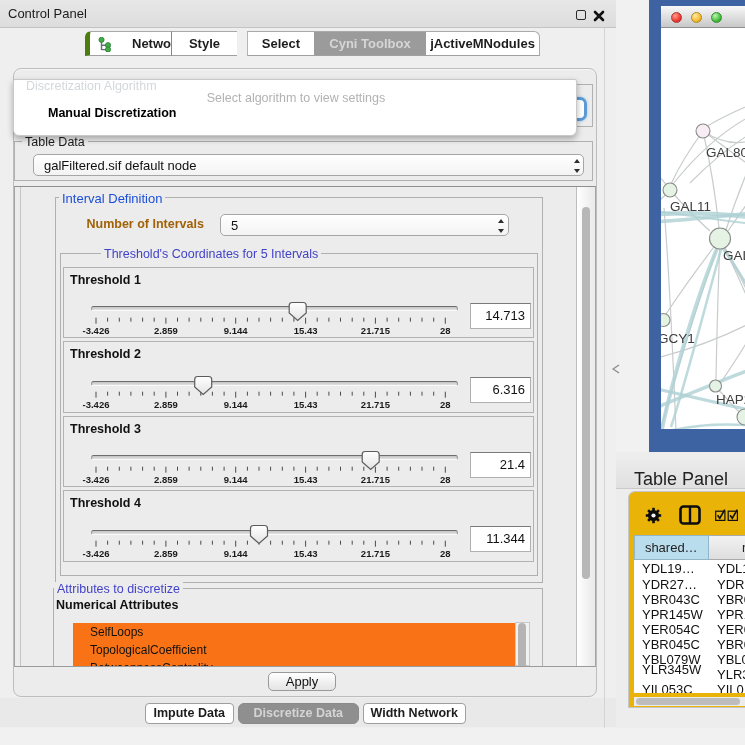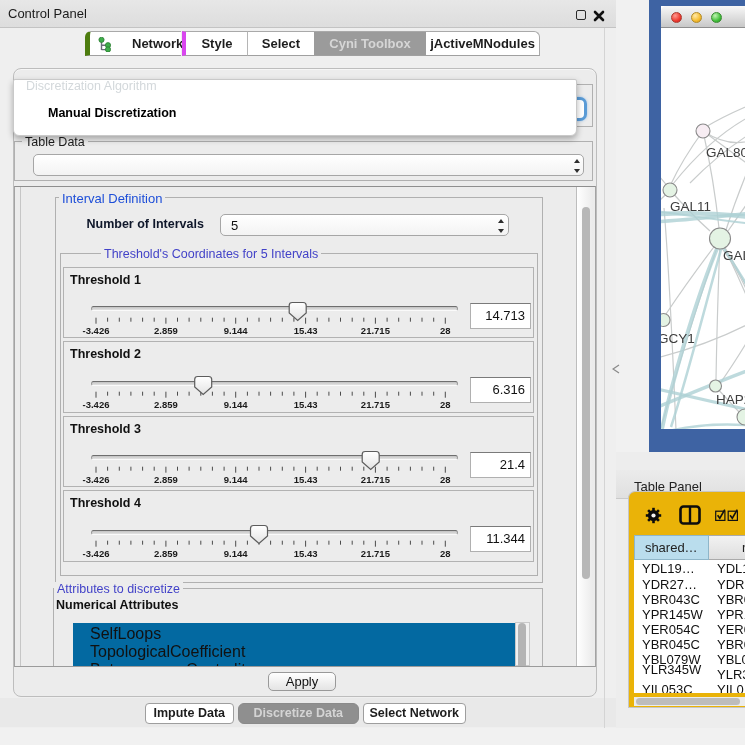--- a/index.html
+++ b/index.html
@@ -48,22 +48,22 @@
 .tpanel .lbl { position:absolute; left:6px; top:5px; font-size:12.5px; font-weight:bold; color:#111; }
 .track { position:absolute; left:27px; top:38.5px; width:367px; height:5px;
   background:linear-gradient(#c2c2c2,#e3e3e3); border-top:1px solid #6e6e6e; border-bottom:1px solid #fafafa;
   border-left:1px solid #9a9a9a; border-right:1px solid #9a9a9a; border-radius:3px; }
 .field { position:absolute; left:406px; top:35px; width:61px; height:26px;
   background:#fff; border:1px solid #b0b0b0; border-top-color:#7a7a7a;
   font-size:13px; color:#111; text-align:right; line-height:24px; padding-right:5px; }
 .ticklbl { position:absolute; top:57px; font-size:9.5px; font-weight:bold; color:#1a1a1a;
   width:50px; margin-left:-25px; text-align:center; }
 
-#numlist { left:52px; top:436px; width:447.5px; height:50px; background:#0369a1; overflow:hidden;
-  font-size:16px; color:#111; }
+#numlist { left:52px; top:436px; width:447.5px; height:50px; background:#f97316; overflow:hidden;
+  font-size:12px; color:#111; }
 
 #applybtn { left:268px; top:603px; width:68px; height:18.5px;
   background:linear-gradient(#ffffff,#e4e4e4); border:1px solid #999;
   border-radius:5px; font-size:13px; color:#111; text-align:center; line-height:17px; }
 
 .bottab { position:absolute; top:703px; height:21px; background:#fff;
   border:1px solid #9e9e9e; border-radius:4px; font-size:12.5px; font-weight:bold; color:#1d1d1d;
   text-align:center; line-height:19px; }
 .bottab.sel { background:#8f8f8f; color:#d4d4d4; border-color:#8a8a8a;border-radius:6px; }
 
@@ -75,23 +75,23 @@
   border:3px solid #5a9bd6; border-radius:7px; box-shadow:0 0 3px #9fc3e7; z-index:20; }
 
 #bluepane { left:619px; top:0; width:126px; height:452px; background:#3e63a3;margin-left:30px; }
 #macwin { position:absolute; left:12px; top:6px; width:114px; height:423px; background:#fff; }
 #mactitle { position:absolute; left:0; top:0; width:114px; height:22px;
   background:linear-gradient(#f8f8f8,#c8c8c8); border-bottom:1px solid #8e8e8e;
   border-radius:5px 0 0 0; }
 .light { position:absolute; top:5.5px; width:11px; height:11px; border-radius:50%; }
 
 #tablepanel { left:616px; top:452px; width:129px; height:293px; background:#ededed; }
-#tptitle { position:absolute; left:0; top:18px; width:129px; height:29px;
+#tptitle { position:absolute; left:0; top:8px; width:129px; height:29px;
   background:linear-gradient(#ebebeb,#e0e0e0); border-bottom:1px solid #cacaca;
-  font-size:13px; color:#222; }
+  font-size:18px; color:#222; }
 #tpbody { position:absolute; left:12px; top:39px; width:117px; height:217px;
   background:#eab308; border:1px solid #c6c6c6; border-right:none;
   border-radius:7px 0 0 0; }
 </style>
 </head>
 <body>
 <div id="stage">
   <div id="leftwin" class="abs">
     <div id="titlebar" class="abs">
         <span class="t">Control Panel</span>
@@ -102,52 +102,53 @@
     </div>
 
     <div class="toptab" style="left:85px;width:96px;border-left:5px solid #4d7c0f;border-radius:6px 0 0 0;padding-left:24px;">
       <svg style="position:absolute;left:8px;top:5px" width="13" height="15" viewBox="0 0 13 15">
         <path d="M3.5 4 V13 M3.5 8.2 H9 M3.5 12.6 H9" stroke="#6a6a78" stroke-width="1.4" fill="none"></path>
         <circle cx="3.5" cy="2.8" r="2.6" fill="#3fae4a" stroke="#2c7c34" stroke-width="0.8"></circle>
         <circle cx="10" cy="8.2" r="2.6" fill="#3fae4a" stroke="#2c7c34" stroke-width="0.8"></circle>
         <circle cx="10" cy="12.4" r="2.6" fill="#3fae4a" stroke="#2c7c34" stroke-width="0.8"></circle>
       </svg>
       <span style="margin-left:18px">Network</span></div>
-    <div class="toptab" style="left:182px;width:66px;border-left:4px solid #d946ef;">Style</div>
+    <div class="toptab" style="left:171px;width:66px;border-left:1px solid #d946ef;">Style</div>
     <div class="toptab" style="left:247px;width:67px;border-left:1px solid #b5b5b5;">Select</div>
     <div class="toptab sel" style="left:314px;width:112px;">Cyni Toolbox</div>
     <div class="toptab" style="left:426px;width:114px;border-right:1px solid #a9a9a9;border-radius:0 6px 0 0;">jActiveMNodules</div>
 
     <div id="outerpanel" class="abs"></div>
 
     <div class="grp" style="left:14px;top:84px;width:579px;height:42.5px;"></div>
     <div id="focuscombo" class="abs">
       <div class="spinner" style="left:20px;top:3px;">
           <i class="up" style="border-bottom-color:#d4d7da"></i>
           <i class="dn" style="border-top-color:#d4d7da"></i>
         </div>
     </div>
 
     <div class="grp" style="left:14px;top:141px;width:579px;height:39.5px;"></div>
     <div class="grptitle" style="left:22px;top:135px;color:#1c1c1c;">Table Data</div>
     <div class="combo" style="left:33px;top:153.5px;width:551px;height:22.5px;">
+      <span class="txt">galFiltered.sif default node</span>
       <div class="spinner" style="left:539.5px;top:4px;">
           <i class="up"></i>
           <i class="dn"></i>
         </div>
     </div>
 
     <div id="scrollpane" class="abs">
       <div id="viewport">
 
         <div id="vpcontent" style="position:absolute;left:0;top:0;width:557px;height:479px;">
 
           <div class="grp" style="left:34px;top:10px;width:488px;height:386px;"></div>
           <div class="grptitle" style="left:38px;top:4px;color:#1d4ed8;font-size:13px;">Interval Definition</div>
-          <div style="position:absolute;left:65.5px;top:30px;font-size:12.5px;font-weight:bold;color:#0f172a;">Number of Intervals</div>
+          <div style="position:absolute;left:65.5px;top:30px;font-size:12.5px;font-weight:bold;color:#a16207;">Number of Intervals</div>
           <div class="combo" style="left:199px;top:27px;width:289px;height:22px;">
             <span class="txt">5</span>
             <div class="spinner" style="left:277px;top:3.5px;">
                 <i class="up"></i>
                 <i class="dn"></i>
               </div>
           </div>
 
           <div class="grp" style="left:38.5px;top:66px;width:478.5px;height:323px;"></div>
           <div class="grptitle" style="left:44px;top:60px;color:#4242c8;margin-left:36px;">Threshold's Coordinates for 5 Intervals</div>
@@ -377,25 +378,26 @@
           <div class="thumb"></div>
         </div>
     </div>
 
     <div id="applybtn" class="abs" style="top:672px;left:268px;z-index:5;">Apply</div>
 
     <div class="abs" style="left:0px;top:698px;width:616px;height:29px;background:#e9e9e9;"></div>
     <div class="abs" style="left:604px;top:28px;width:1px;height:717px;background:#d4d4d4;"></div>
     <div class="bottab" style="left:145px;width:88.5px;">Impute Data</div>
     <div class="bottab sel" style="left:237.5px;width:121.5px;">Discretize Data</div>
-    <div class="bottab" style="left:363px;width:102.5px;">Select Network</div>
+    <div class="bottab" style="left:363px;width:102.5px;">Width Network</div>
   </div>
 
   <div id="popup" class="abs">
     <div style="position:absolute;left:12px;top:-1.5px;font-size:12.5px;color:#d3d8db;">Discretization Algorithm</div>
+    <div style="position:absolute;left:0;top:11px;width:564px;text-align:center;font-size:12.5px;color:#b2b2b2;">Select algorithm to view settings</div>
     <div style="position:absolute;left:3px;top:25.5px;font-size:12.5px;font-weight:bold;color:#000;padding-left:31px;">Manual Discretization</div>
   </div>
 
   <div id="bluepane" class="abs">
     <div id="macwin">
       <div id="mactitle">
         <span class="light" style="left:10px;background:radial-gradient(circle at 35% 30%,#ff9a90,#ee3b30 60%,#c11919);border:0.5px solid #a93a30;"></span>
         <span class="light" style="left:30px;background:radial-gradient(circle at 35% 30%,#ffe9a8,#f5bc30 60%,#cd8f12);border:0.5px solid #b08a28;"></span>
         <span class="light" style="left:50px;background:radial-gradient(circle at 35% 30%,#c0f4b2,#44c03c 60%,#239121);border:0.5px solid #3a8a32;"></span>
       </div>

